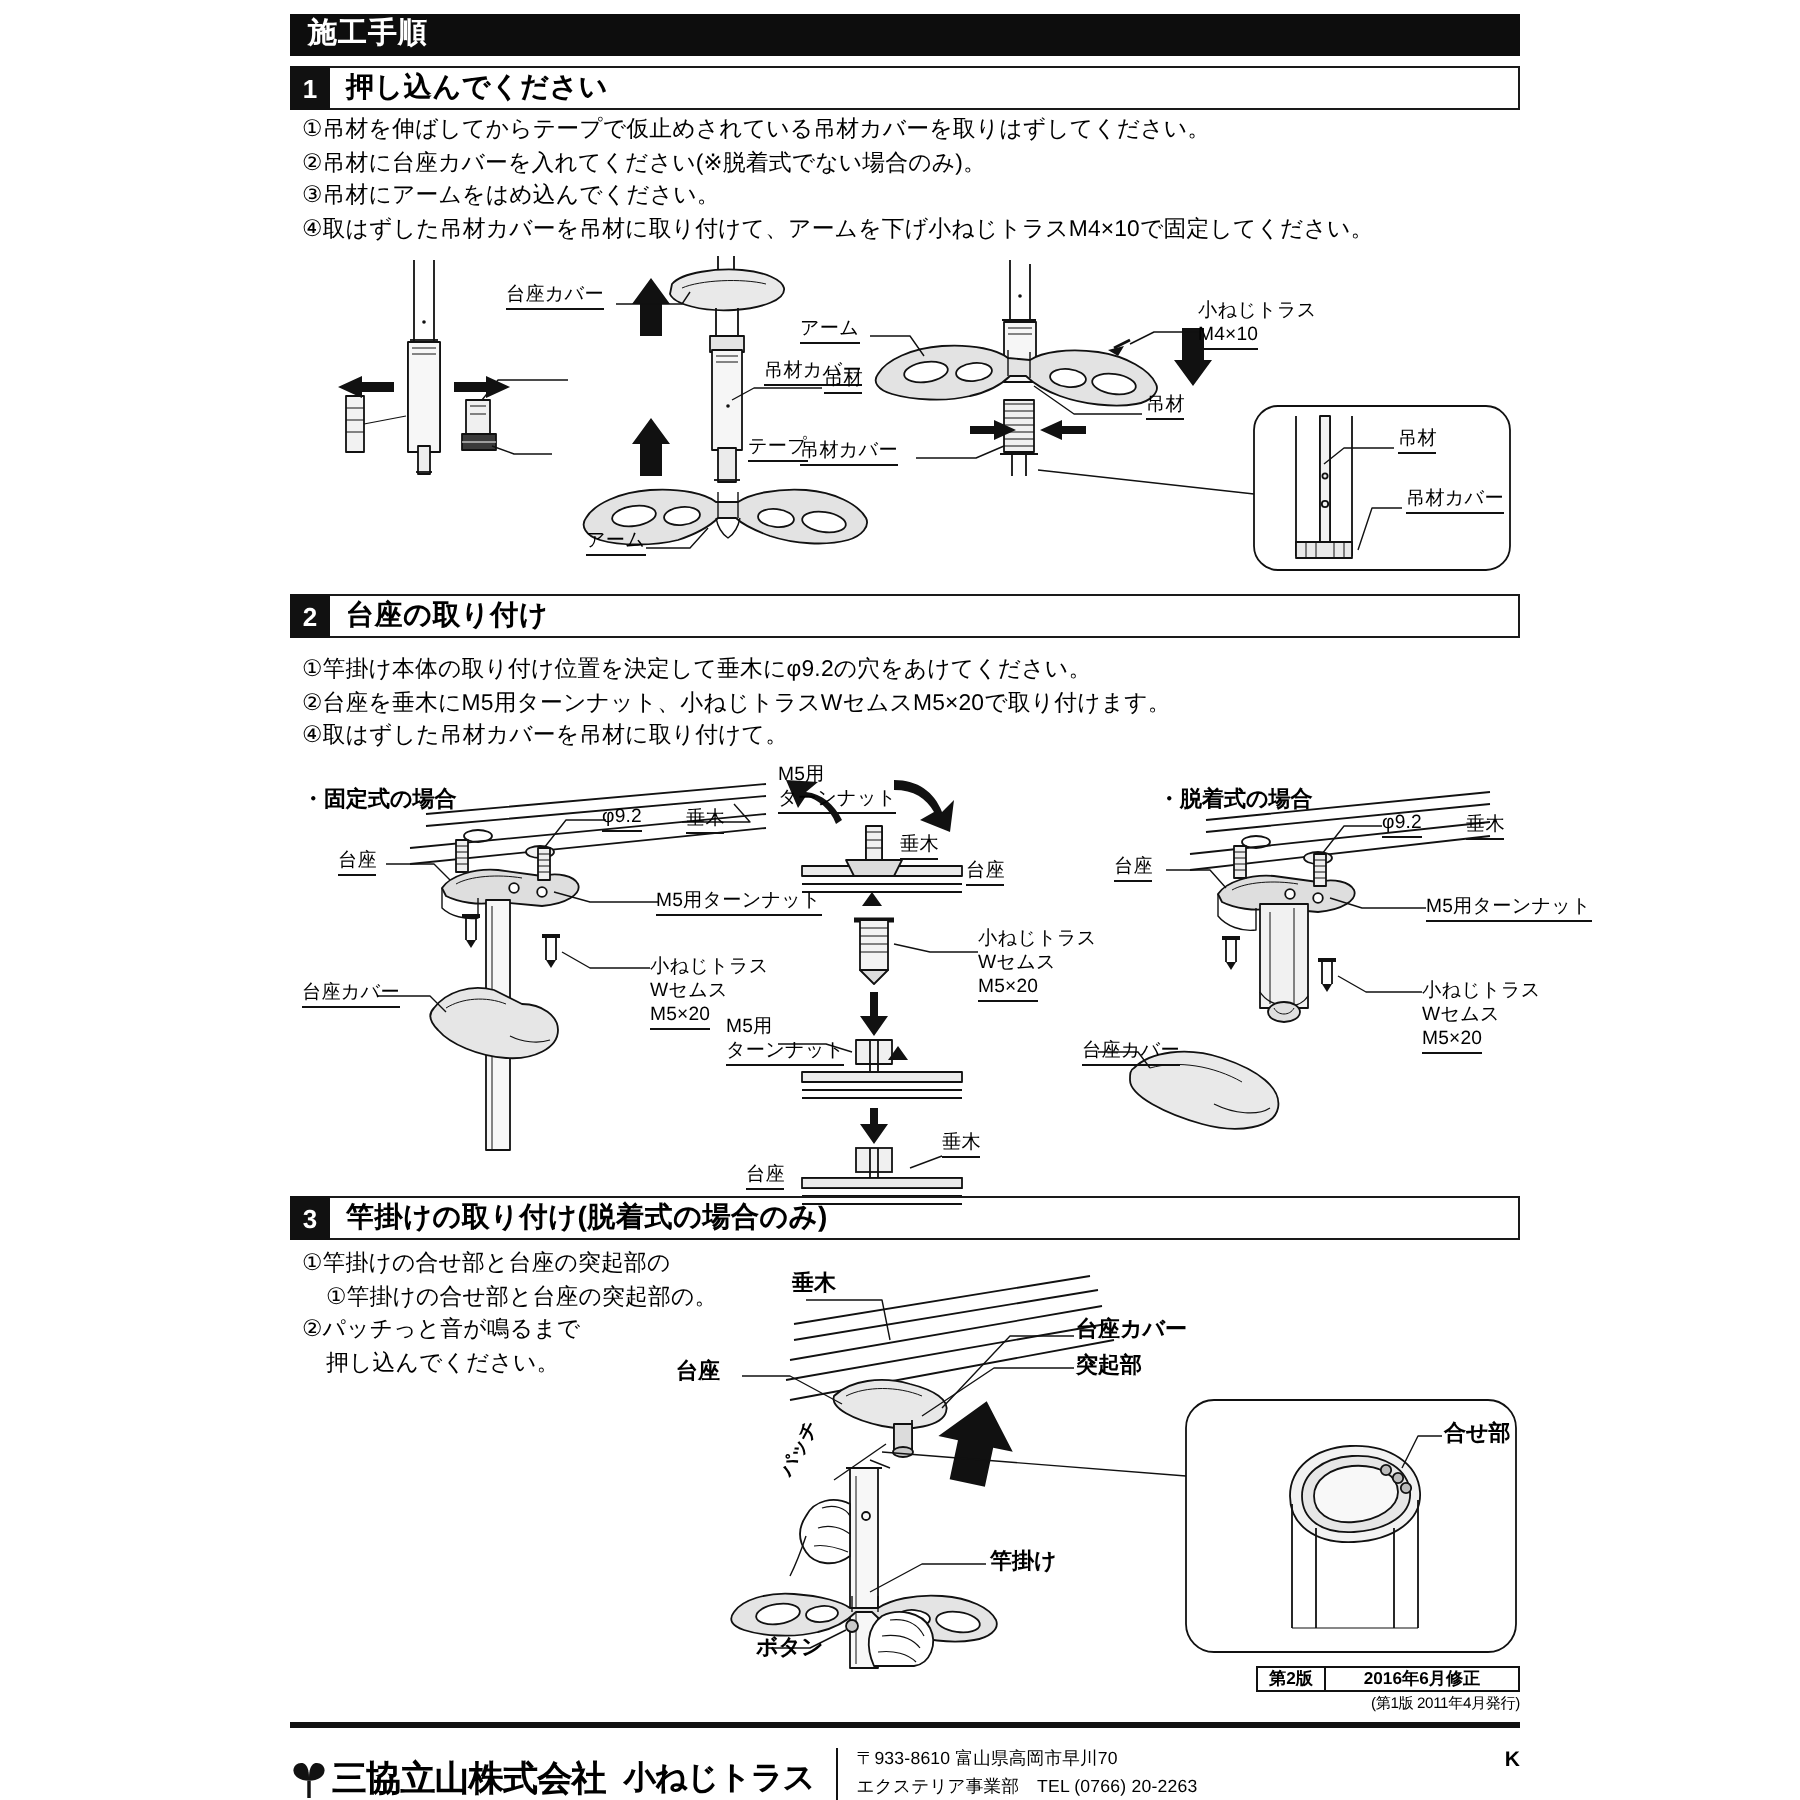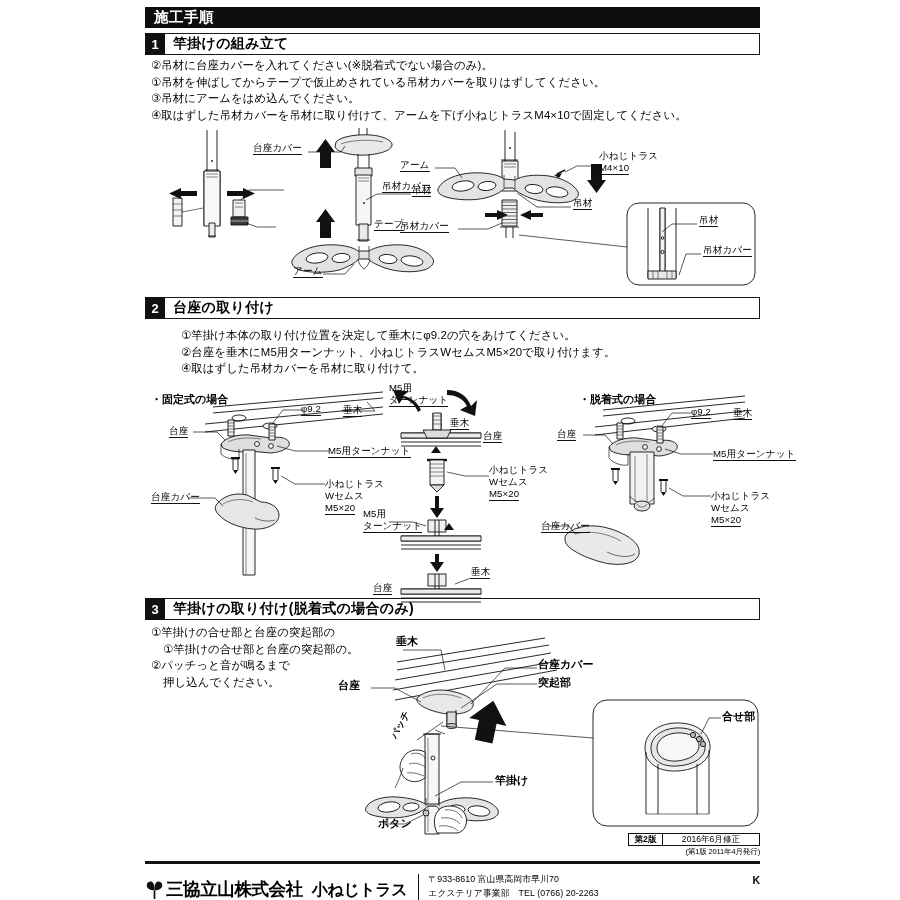--- a/index.html
+++ b/index.html
@@ -123,21 +123,21 @@
   .rev-ed {
     width: 34px;
     border-right: 1px solid #111;
     display: flex; align-items: center; justify-content: center;
     font-weight: bold;
     box-sizing: border-box;
   }
   .rev-dt {
     flex: 1;
     display: flex; align-items: center; justify-content: center;
-    font-weight: normal;
+    font-weight: bold;
   }
   .rev-sub {
     text-align: right;
     font-size: 7.6px;
     margin-top: 1px;
     letter-spacing: -0.2px;
   }
 
   
   .foot-rule {
@@ -192,27 +192,27 @@
 
 <div class="page">
 
   <div class="main-header">
     <div class="ttl">施工手順</div>
   </div>
 
   <div class="step-head" style="top:33px;">
     <div class="step-num">1</div>
     <div class="step-title-box">
-      <span>竿掛けの組み立て</span>
+      <span>押し込んでください</span>
     </div>
   </div>
 
   <div class="instr" style="top:57px;">
+    <div>①吊材を伸ばしてからテープで仮止めされている吊材カバーを取りはずしてください。</div>
     <div>②吊材に台座カバーを入れてください(※脱着式でない場合のみ)。</div>
-    <div>①吊材を伸ばしてからテープで仮止めされている吊材カバーを取りはずしてください。</div>
     <div>③吊材にアームをはめ込んでください。</div>
     <div>④取はずした吊材カバーを吊材に取り付けて、アームを下げ小ねじトラスM4×10で固定してください。</div>
   </div>
 
   <div class="dg" style="left:0px; top:128px; width:615px; height:160px;">
     <svg width="615" height="162" viewBox="0 0 615 162">
       <g fill="none" stroke="#111" stroke-width="0.9" stroke-linejoin="round">
 
         <path d="M62 2 L62 43 M72 2 L72 43"></path>
         <path d="M60 42 h14"></path>
@@ -362,21 +362,21 @@
     <span class="lbl u" style="left:558px; top:116px;">吊材カバー</span>
   </div>
 
   <div class="step-head" style="top:297px;">
     <div class="step-num">2</div>
     <div class="step-title-box">
       <span>台座の取り付け</span>
     </div>
   </div>
 
-  <div class="instr" style="top:327px;margin-left:30px;">
+  <div class="instr" style="top:327px;">
     <div>①竿掛け本体の取り付け位置を決定して垂木にφ9.2の穴をあけてください。</div>
     <div>②台座を垂木にM5用ターンナット、小ねじトラスWセムスM5×20で取り付けます。</div>
     <div>④取はずした吊材カバーを吊材に取り付けて。</div>
   </div>
 
   <span class="sublabel" style="left:6px; top:392px;">・固定式の場合</span>
   <span class="sublabel" style="left:434px; top:392px;">・脱着式の場合</span>
 
   <div class="dg" style="left:0px; top:380px; width:615px; height:205px;">
     <svg width="615" height="205" viewBox="0 0 615 205">

